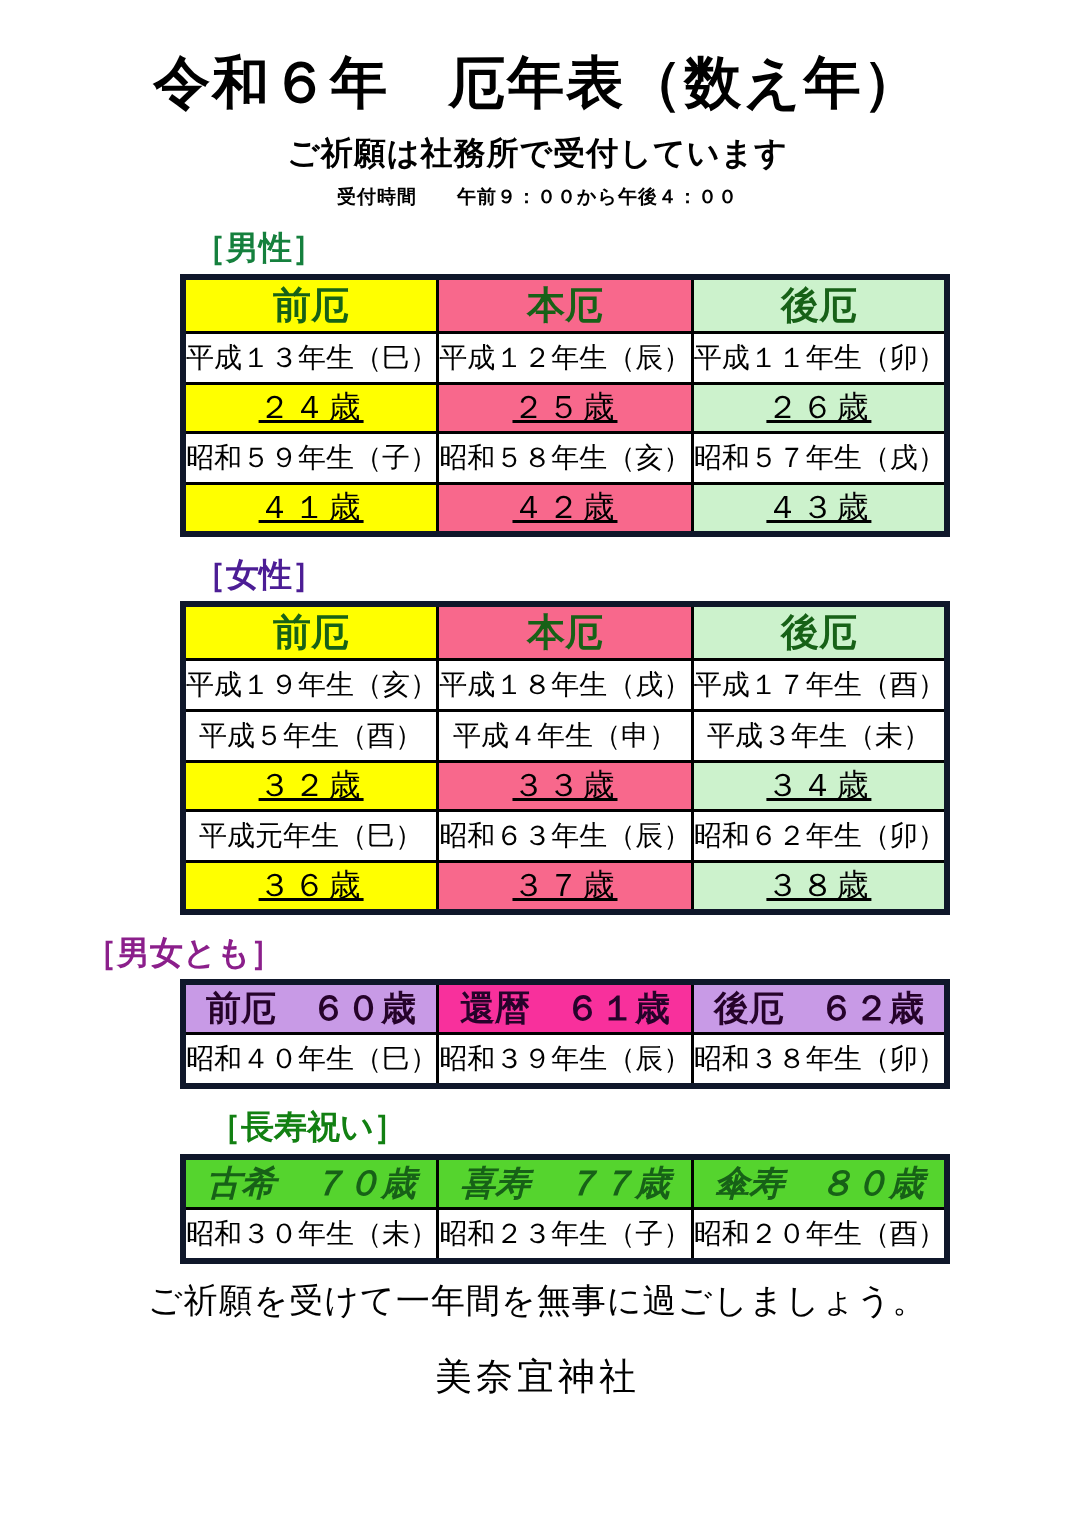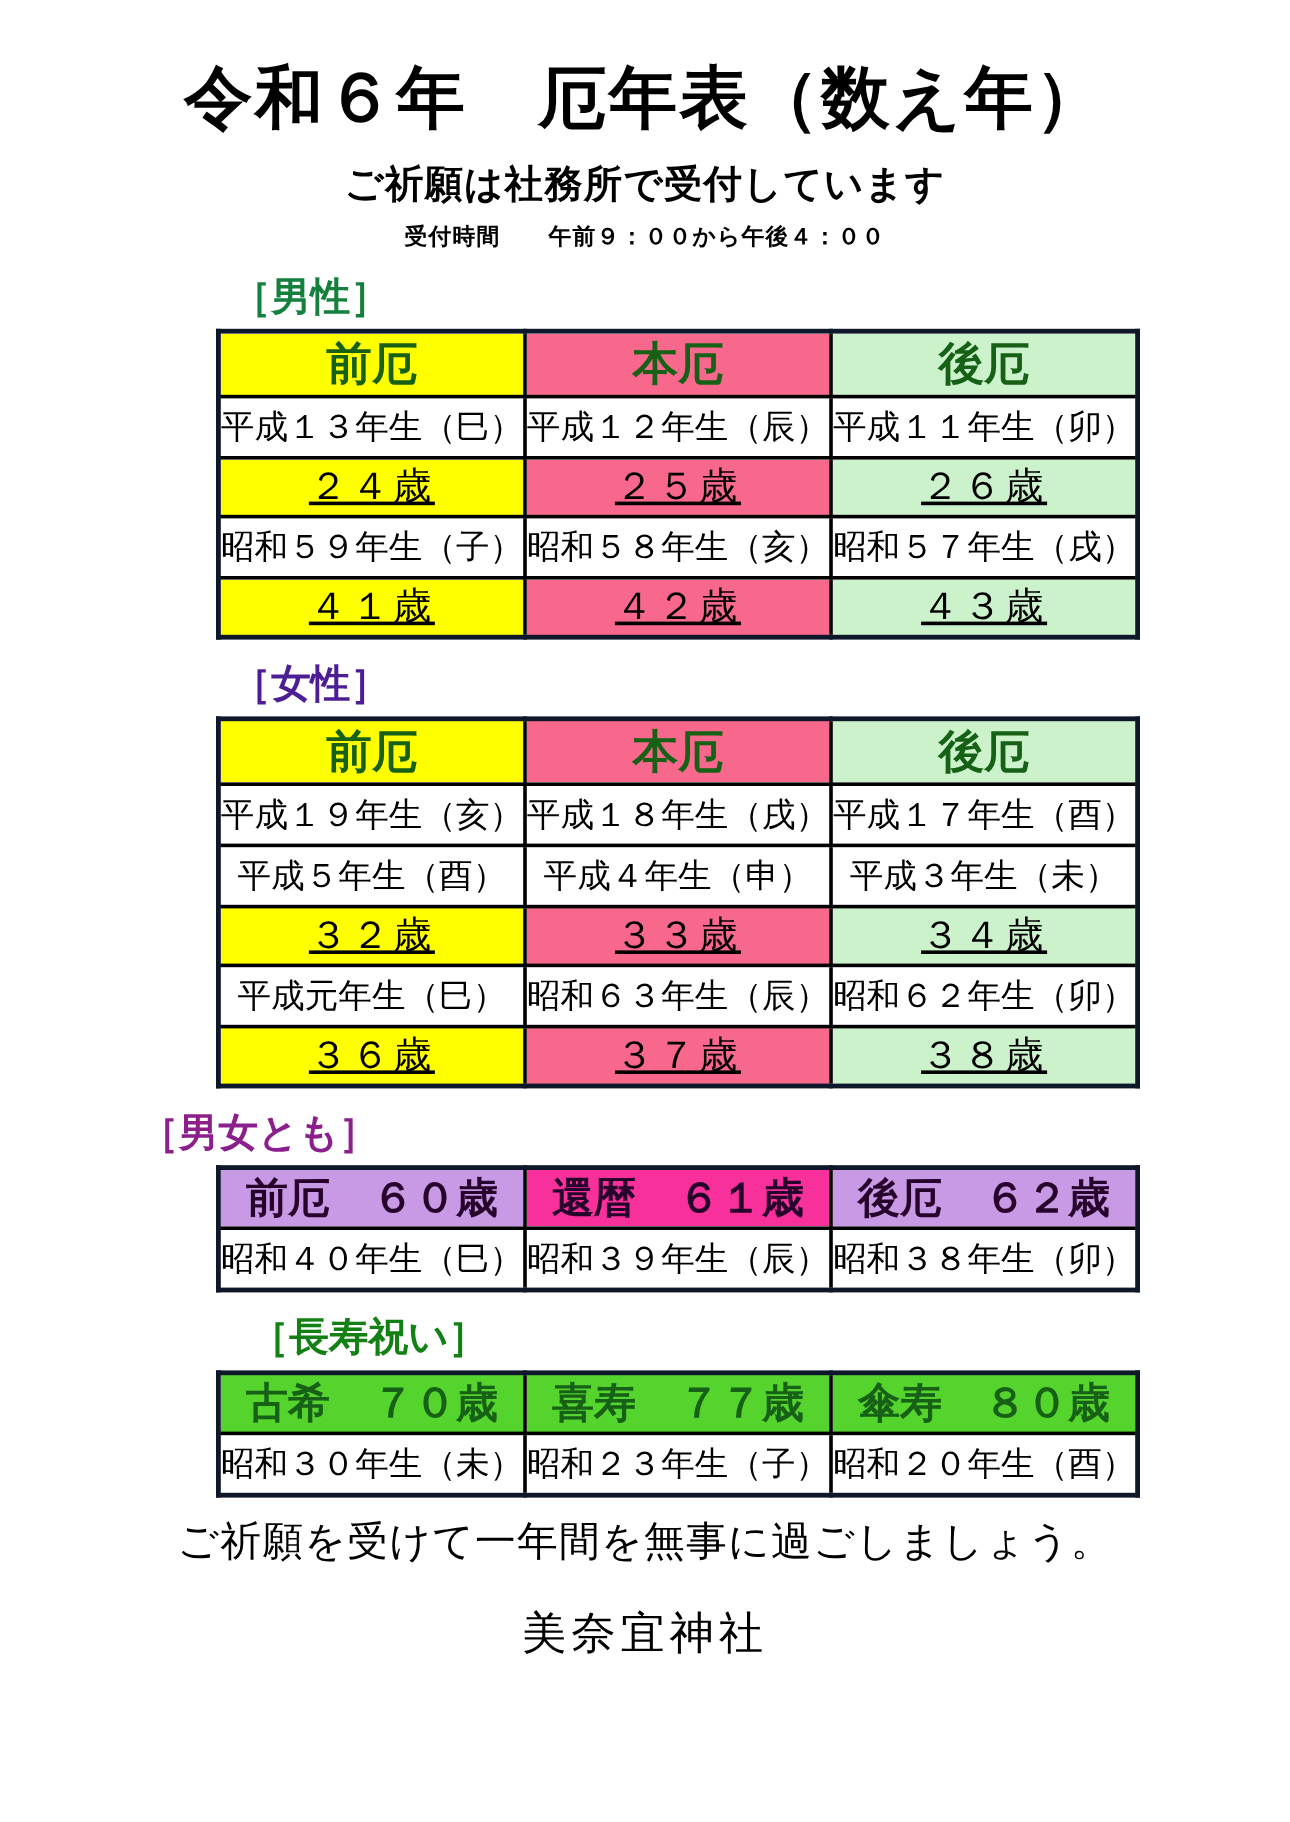--- a/index.html
+++ b/index.html
@@ -19,27 +19,27 @@
   .hours {
     text-align:center; margin-top:8px;
     font-size:19px; font-weight:bold; letter-spacing:1px;
   }
   .section-label {
     font-size:33px; font-weight:bold; line-height:1.1;
     margin:20px 0 8px 193px;
   }
   .lbl-male   { color:#15803d; }
   .lbl-female { color:#4c1d95; }
-  .lbl-both   { color:#8b1f8b; margin-left:116px; }
+  .lbl-both   { color:#8b1f8b; margin-left:84px; }
   .lbl-long   { color:#128012; margin-left:208px; }
 
   table.tbl {
     border-collapse:collapse; table-layout:fixed;
     width:770px; margin-left:180px;
-    border:4px solid #0f172a;
+    border:6px solid #0f172a;
   }
   table.tbl td {
     border:3px solid #000; text-align:center; vertical-align:middle;
     padding:0; overflow:hidden; white-space:nowrap;
   }
   tr.hdr-row  td { height:46px; }
   tr.year-row td { height:48px; }
   tr.age-row  td { height:46px; }
 
   .c-yellow  { background:#ffff00; }
@@ -47,21 +47,21 @@
   .c-green   { background:#ccf2cc; }
   .c-white   { background:#ffffff; }
   .c-purple  { background:#c89ae6; }
   .c-magenta { background:#f8309c; }
   .c-bgreen  { background:#55d42e; }
 
   .hdr-cell  { color:#176117; font-weight:bold; font-size:38px; }
   .year-cell { color:#000; font-size:28px; }
   .age-cell  { color:#000; font-size:32px; letter-spacing:3px;text-decoration:underline; }
   .both-hdr  { color:#26032a; font-weight:bold; font-size:35px; }
-  .long-hdr  { color:#176117; font-weight:bold; font-size:35px; }
+  .long-hdr  { color:#176117; font-weight:bold; font-size:35px;font-style:italic; }
 
   .footer-msg {
     text-align:center; margin-top:14px;
     font-size:34px; letter-spacing:1px;
   }
   .shrine {
     text-align:center; margin-top:28px;
     font-size:37px; letter-spacing:4px;
   }
 </style>

